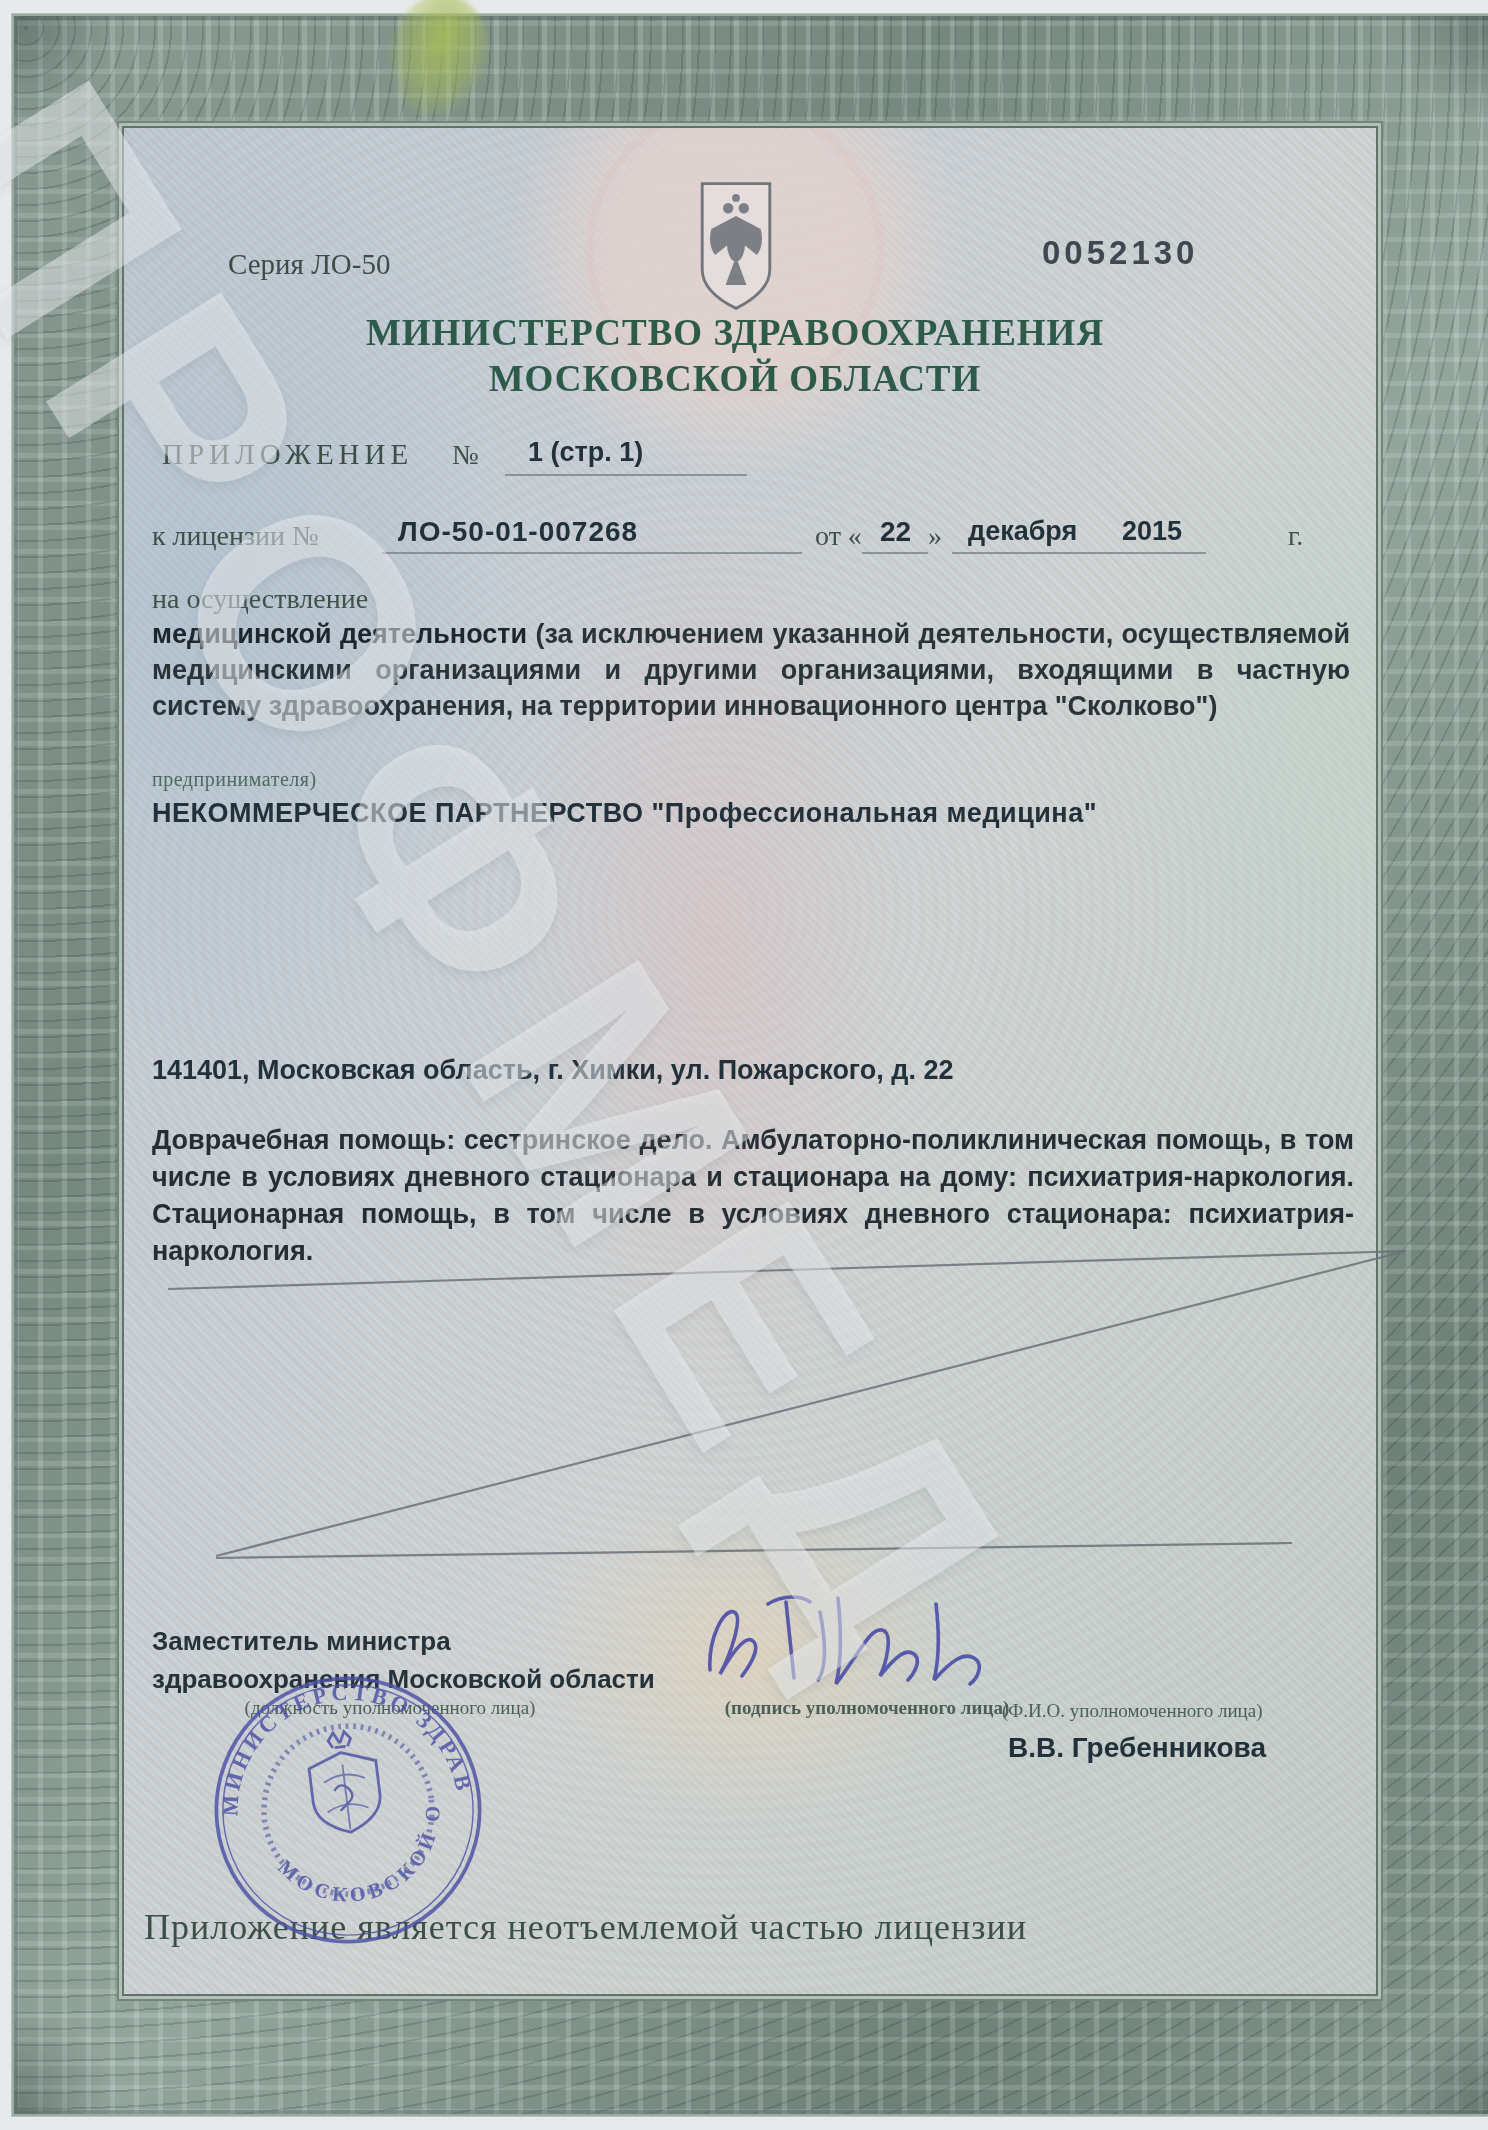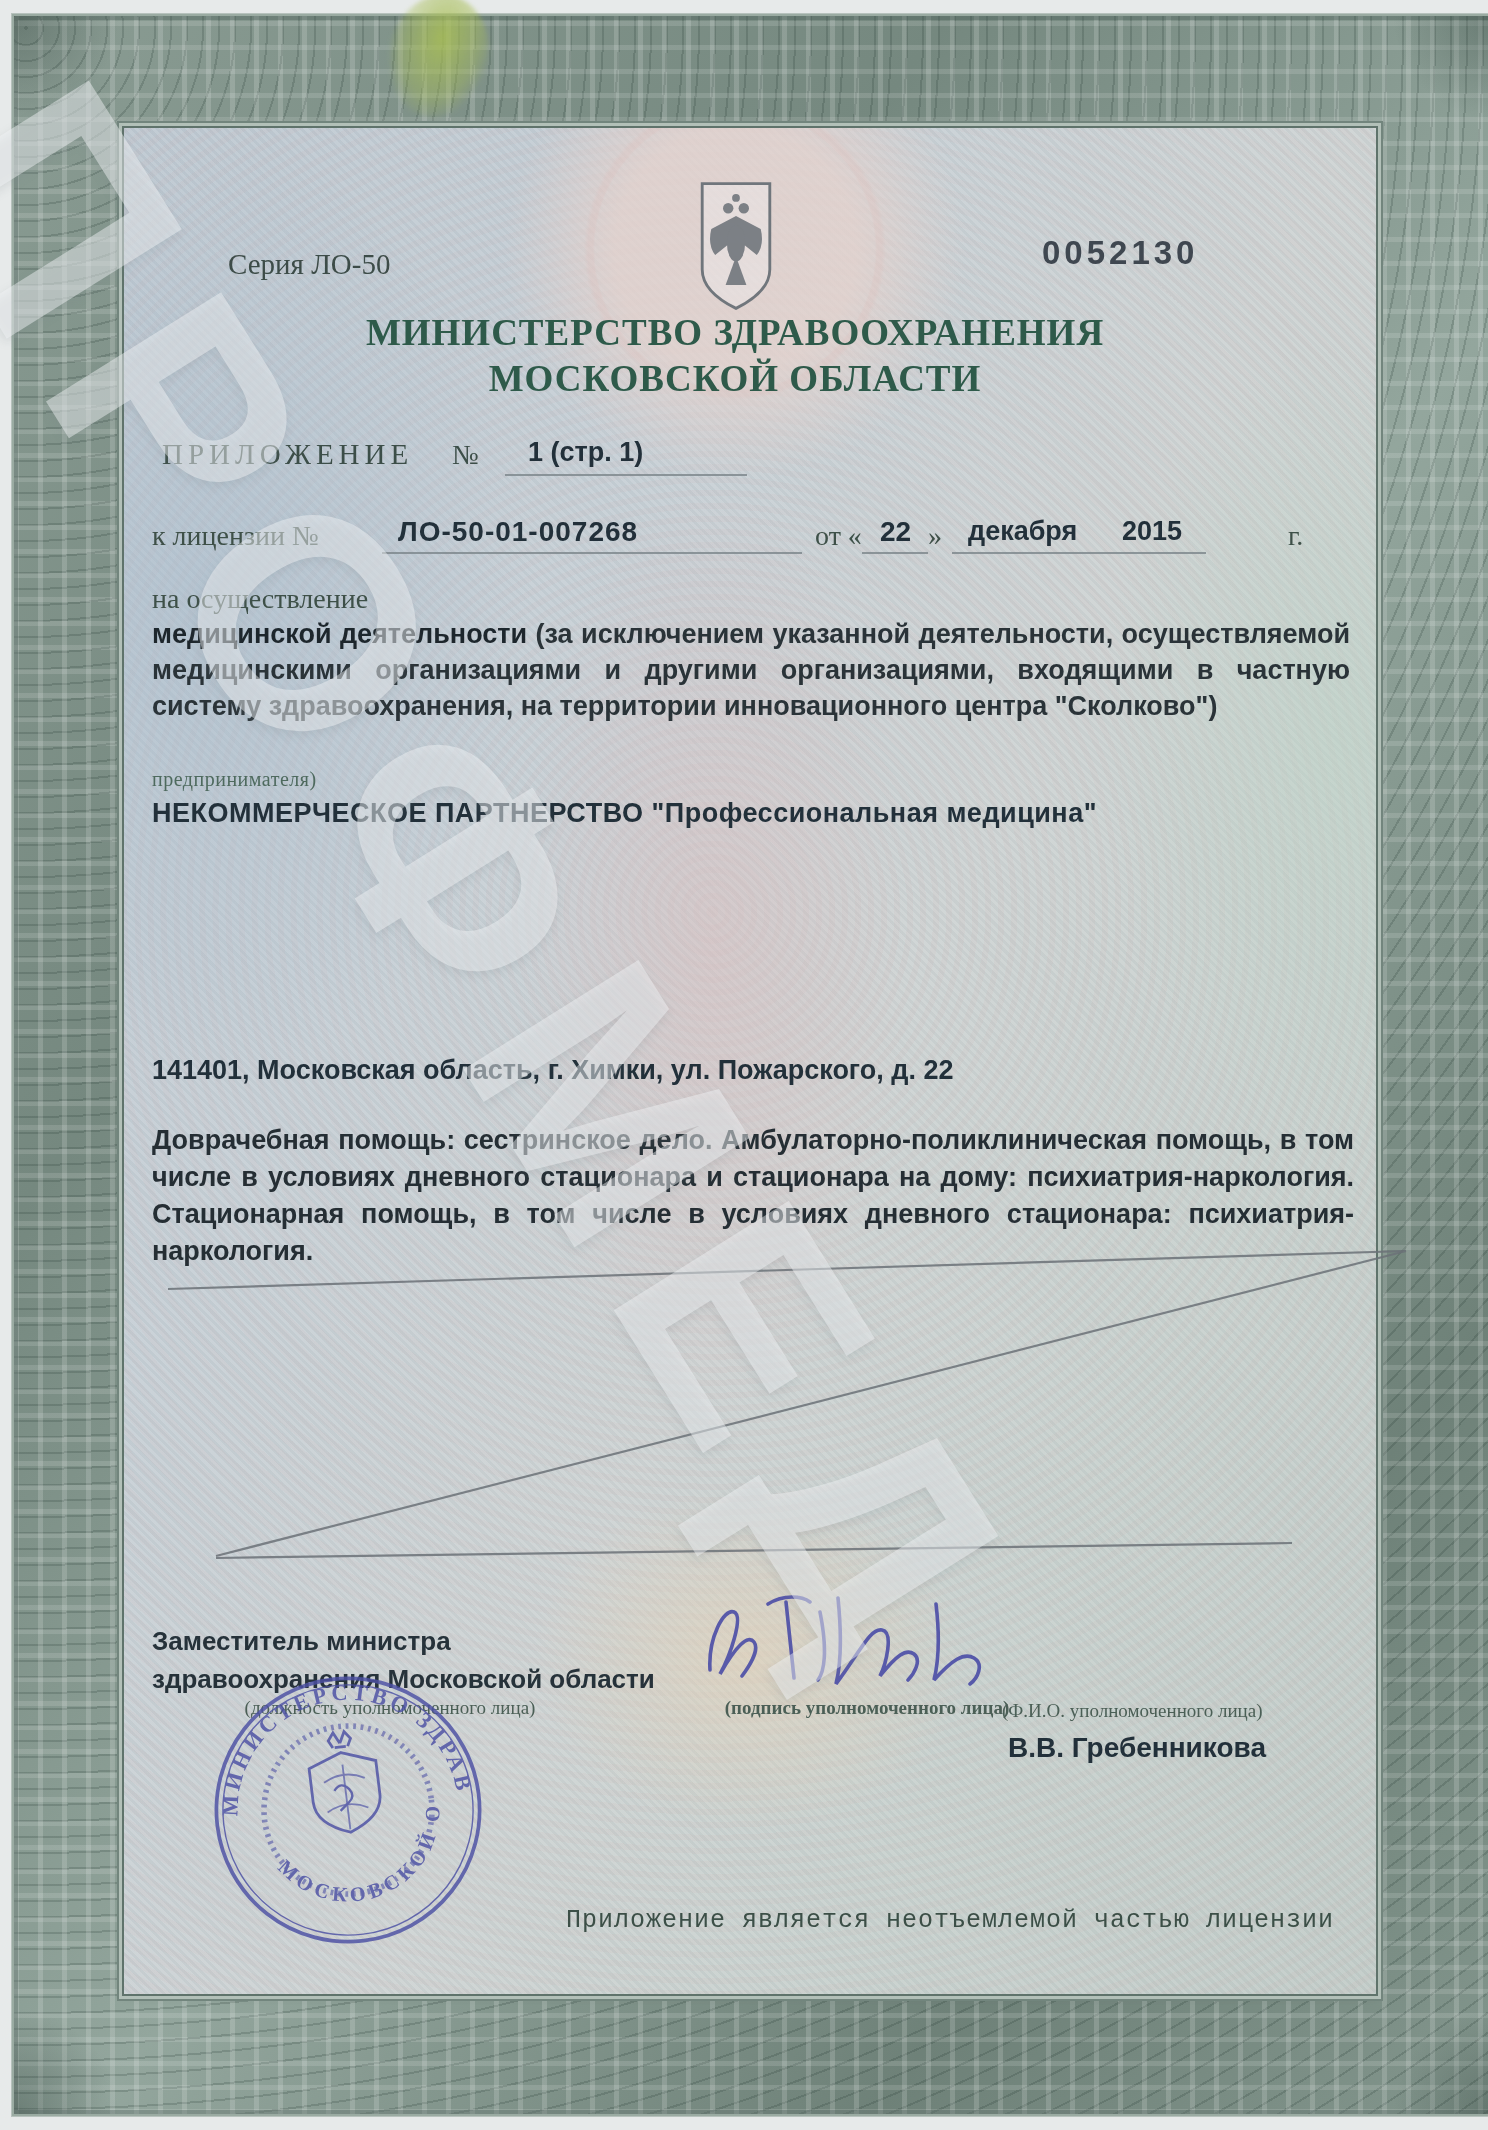--- a/index.html
+++ b/index.html
@@ -72,22 +72,22 @@
   .addr{left:152px;top:1055px;font-size:27px;}
   .services{left:152px;top:1122px;width:1202px;text-align:justify;
     font-family:"Liberation Sans",sans-serif;font-weight:bold;font-size:27px;line-height:37px;color:#252e34;}
   .signer{left:152px;top:1622px;font-family:"Liberation Sans",sans-serif;font-weight:bold;
     font-size:26px;line-height:38px;color:#26323a;}
   .signer-name{left:1008px;top:1732px;font-size:28px;}
   .lbl{font-size:19px;color:#4b5f56;text-align:center;}
   .lbl-pos{left:190px;top:1697px;width:400px;}
   .lbl-sig{left:672px;top:1697px;width:390px;font-weight:bold;}
   .lbl-fio{left:1002px;top:1700px;width:380px;text-align:left;}
-  .footer{left:144px;top:1906px;width:1190px;text-align:right;font-size:25px;
-    letter-spacing:1px;color:#3c4f47;font-family:Liberation Mono, monospace;}
+  .footer{left:144px;top:1906px;width:1190px;text-align:left;font-size:36px;
+    letter-spacing:1px;color:#3c4f47;}
   .overlay-svg{position:absolute;left:0;top:0;z-index:4;pointer-events:none;}
   .stamp{position:absolute;left:208px;top:1670px;z-index:5;opacity:.82;transform:rotate(-7deg);}
   .signature{position:absolute;left:688px;top:1566px;z-index:6;}
 </style>
 </head>
 <body>
 
 <div class="page">
 
   <div class="frame"></div>

